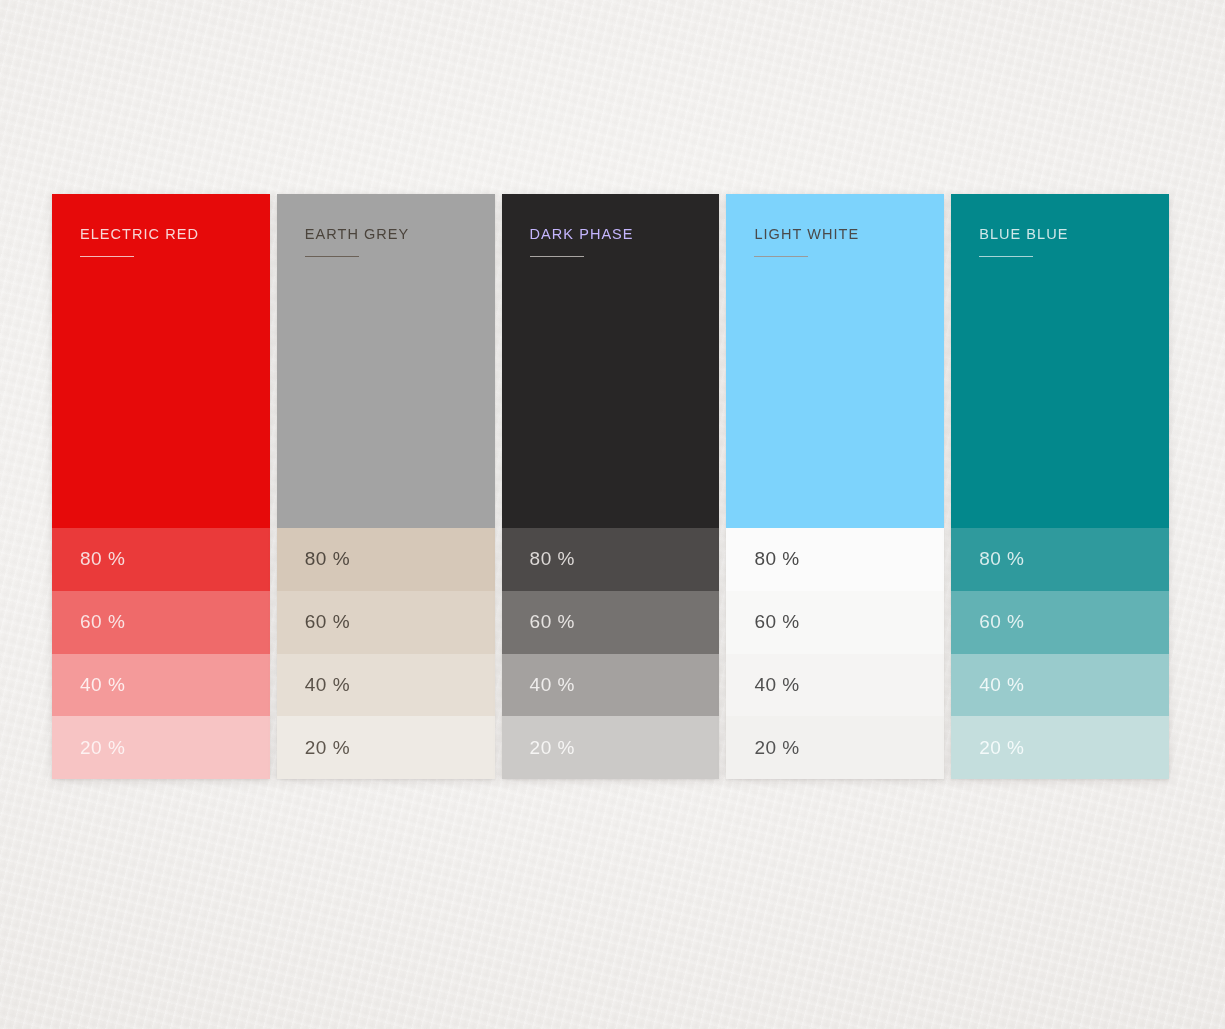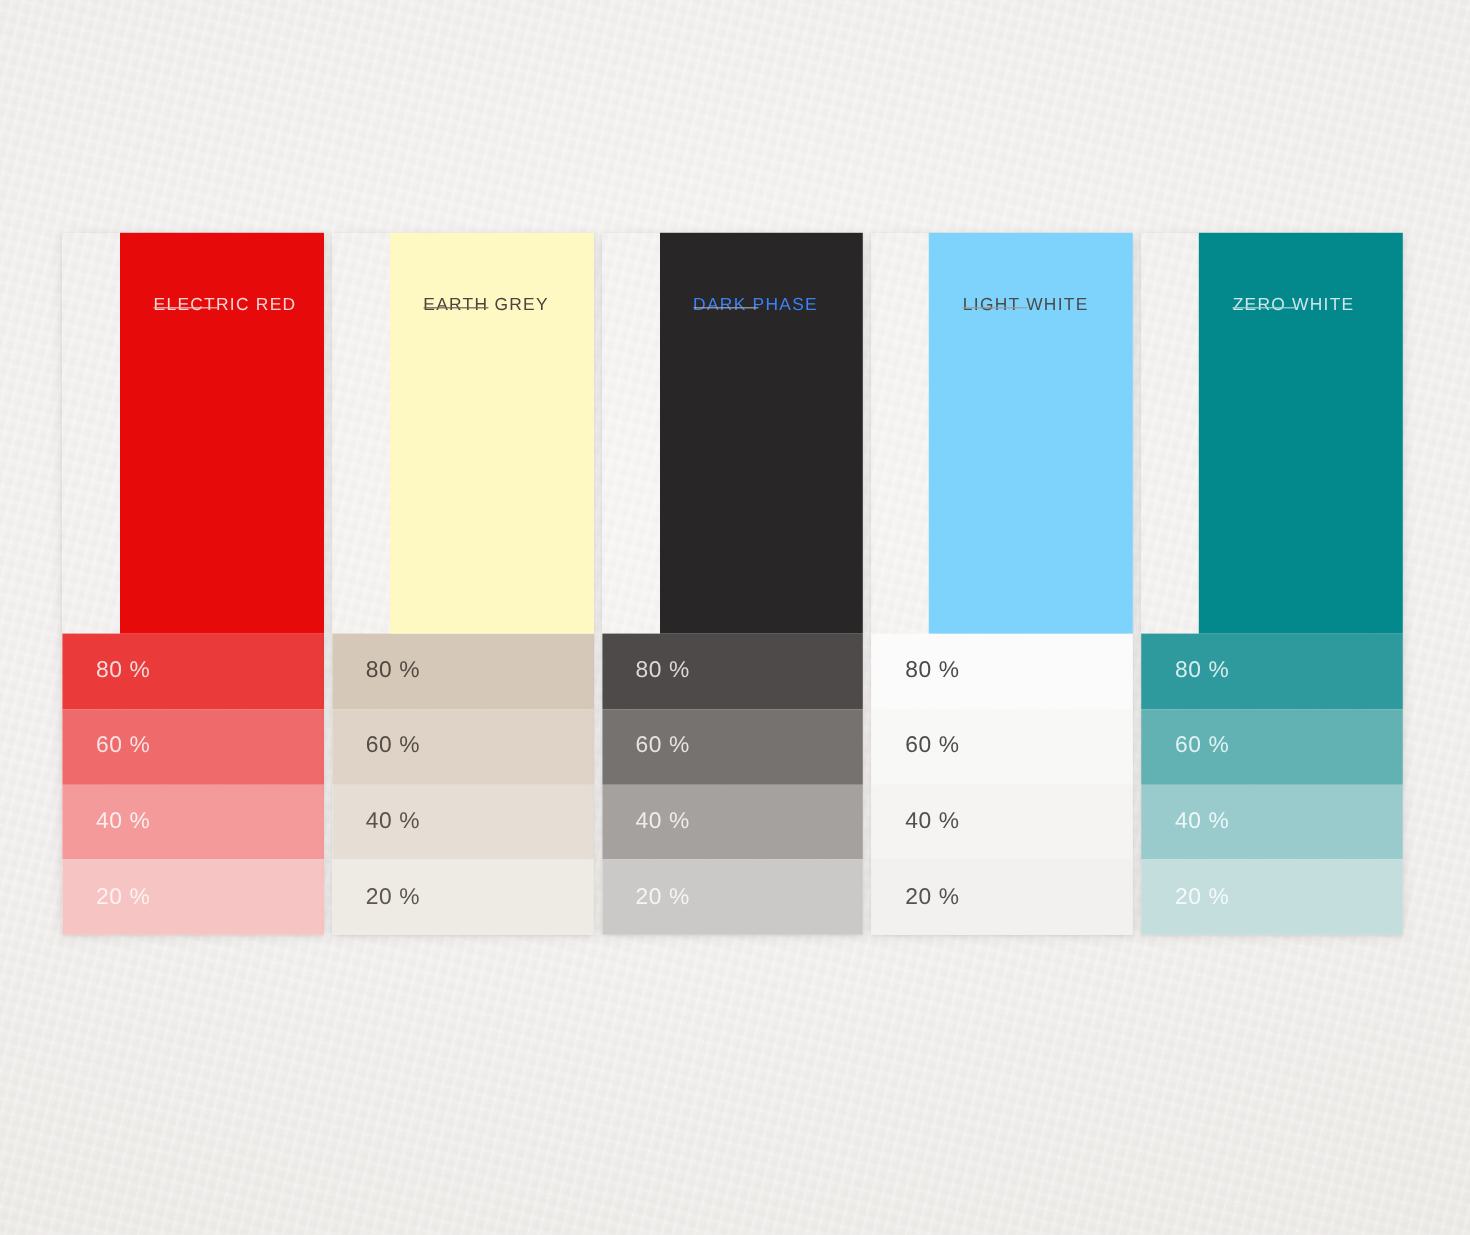--- a/index.html
+++ b/index.html
@@ -48,22 +48,21 @@
   .swatch-column {
     flex: 1 1 0;
     display: flex;
     flex-direction: column;
     box-shadow: 0 2px 9px rgba(60,50,45,0.13), 0 1px 2px rgba(60,50,45,0.07);
   }
 
   .swatch-head {
     flex: 0 0 334px;
     position: relative;
-    padding: 53px 0 0 28px;
-    margin-left: 48px;
+    padding: 33px 0 0 28px;
   }
 
   .swatch-name {
     font-size: 14.5px;
     letter-spacing: 1.05px;
     line-height: 1;
     font-weight: 400;
     white-space: nowrap;
   }
 
@@ -104,40 +103,40 @@
         <span>60 %</span>
       </div>
       <div class="tint-row" style="background: rgb(244, 154, 154); color: rgb(253, 238, 238);">
         <span>40 %</span>
       </div>
       <div class="tint-row" style="background: rgb(247, 196, 196); color: rgb(253, 242, 242);">
         <span>20 %</span>
       </div>
     </div>
     <div class="swatch-column">
-      <div class="swatch-head" style="background: #fef9c3;">
+      <div class="swatch-head" style="background: #a3a3a3;">
         <div class="swatch-name" style="color: rgb(75, 68, 60);">EARTH GREY</div>
         <div class="swatch-rule" style="background: rgb(107, 97, 87);"></div>
       </div>
       <div class="tint-row" style="background: rgb(214, 200, 184); color: rgb(81, 73, 64);">
         <span>80 %</span>
       </div>
       <div class="tint-row" style="background: rgb(222, 211, 198); color: rgb(85, 77, 68);">
         <span>60 %</span>
       </div>
       <div class="tint-row" style="background: rgb(230, 222, 212); color: rgb(90, 82, 73);">
         <span>40 %</span>
       </div>
       <div class="tint-row" style="background: rgb(238, 234, 228); color: rgb(94, 86, 77);">
         <span>20 %</span>
       </div>
     </div>
     <div class="swatch-column">
       <div class="swatch-head" style="background: rgb(40, 38, 38);">
-        <div class="swatch-name" style="color: #3b82f6;">DARK PHASE</div>
+        <div class="swatch-name" style="color: #c4b5fd;">DARK PHASE</div>
         <div class="swatch-rule" style="background: rgb(169, 165, 162);"></div>
       </div>
       <div class="tint-row" style="background: rgb(77, 74, 73); color: rgb(221, 217, 215);">
         <span>80 %</span>
       </div>
       <div class="tint-row" style="background: rgb(117, 114, 112); color: rgb(230, 227, 225);">
         <span>60 %</span>
       </div>
       <div class="tint-row" style="background: rgb(164, 161, 159); color: rgb(239, 237, 236);">
         <span>40 %</span>
@@ -159,21 +158,21 @@
       </div>
       <div class="tint-row" style="background: rgb(245, 244, 243); color: rgb(80, 80, 80);">
         <span>40 %</span>
       </div>
       <div class="tint-row" style="background: rgb(242, 241, 239); color: rgb(83, 83, 83);">
         <span>20 %</span>
       </div>
     </div>
     <div class="swatch-column">
       <div class="swatch-head" style="background: rgb(3, 136, 140);">
-        <div class="swatch-name" style="color: rgb(207, 231, 232);">ZERO WHITE</div>
+        <div class="swatch-name" style="color: rgb(207, 231, 232);">BLUE BLUE</div>
         <div class="swatch-rule" style="background: rgb(168, 212, 214);"></div>
       </div>
       <div class="tint-row" style="background: rgb(47, 154, 157); color: rgb(216, 236, 236);">
         <span>80 %</span>
       </div>
       <div class="tint-row" style="background: rgb(98, 178, 180); color: rgb(226, 241, 241);">
         <span>60 %</span>
       </div>
       <div class="tint-row" style="background: rgb(153, 203, 204); color: rgb(238, 247, 247);">
         <span>40 %</span>

